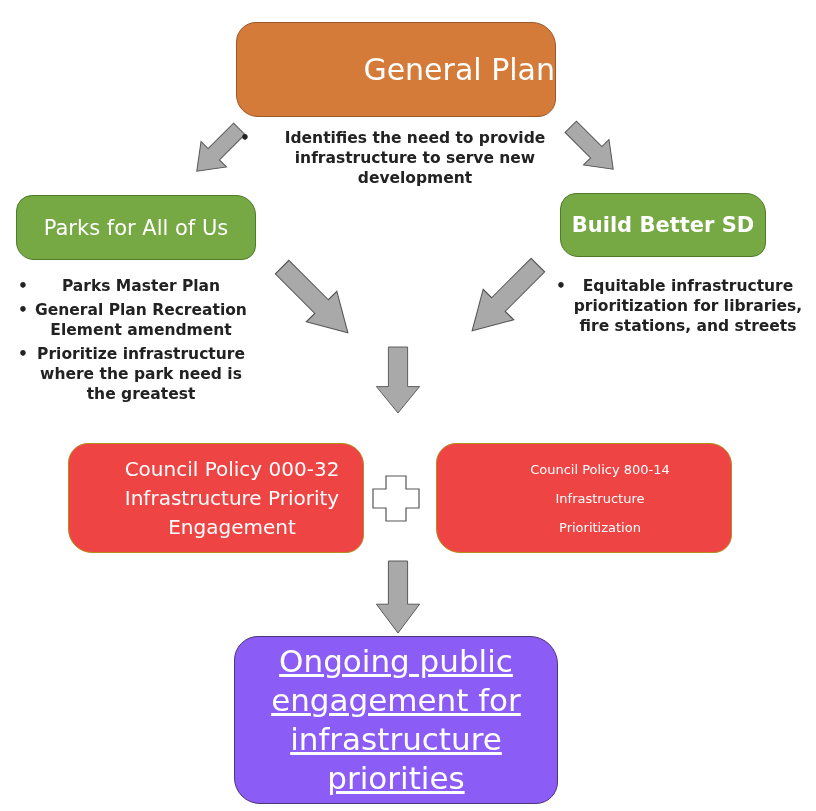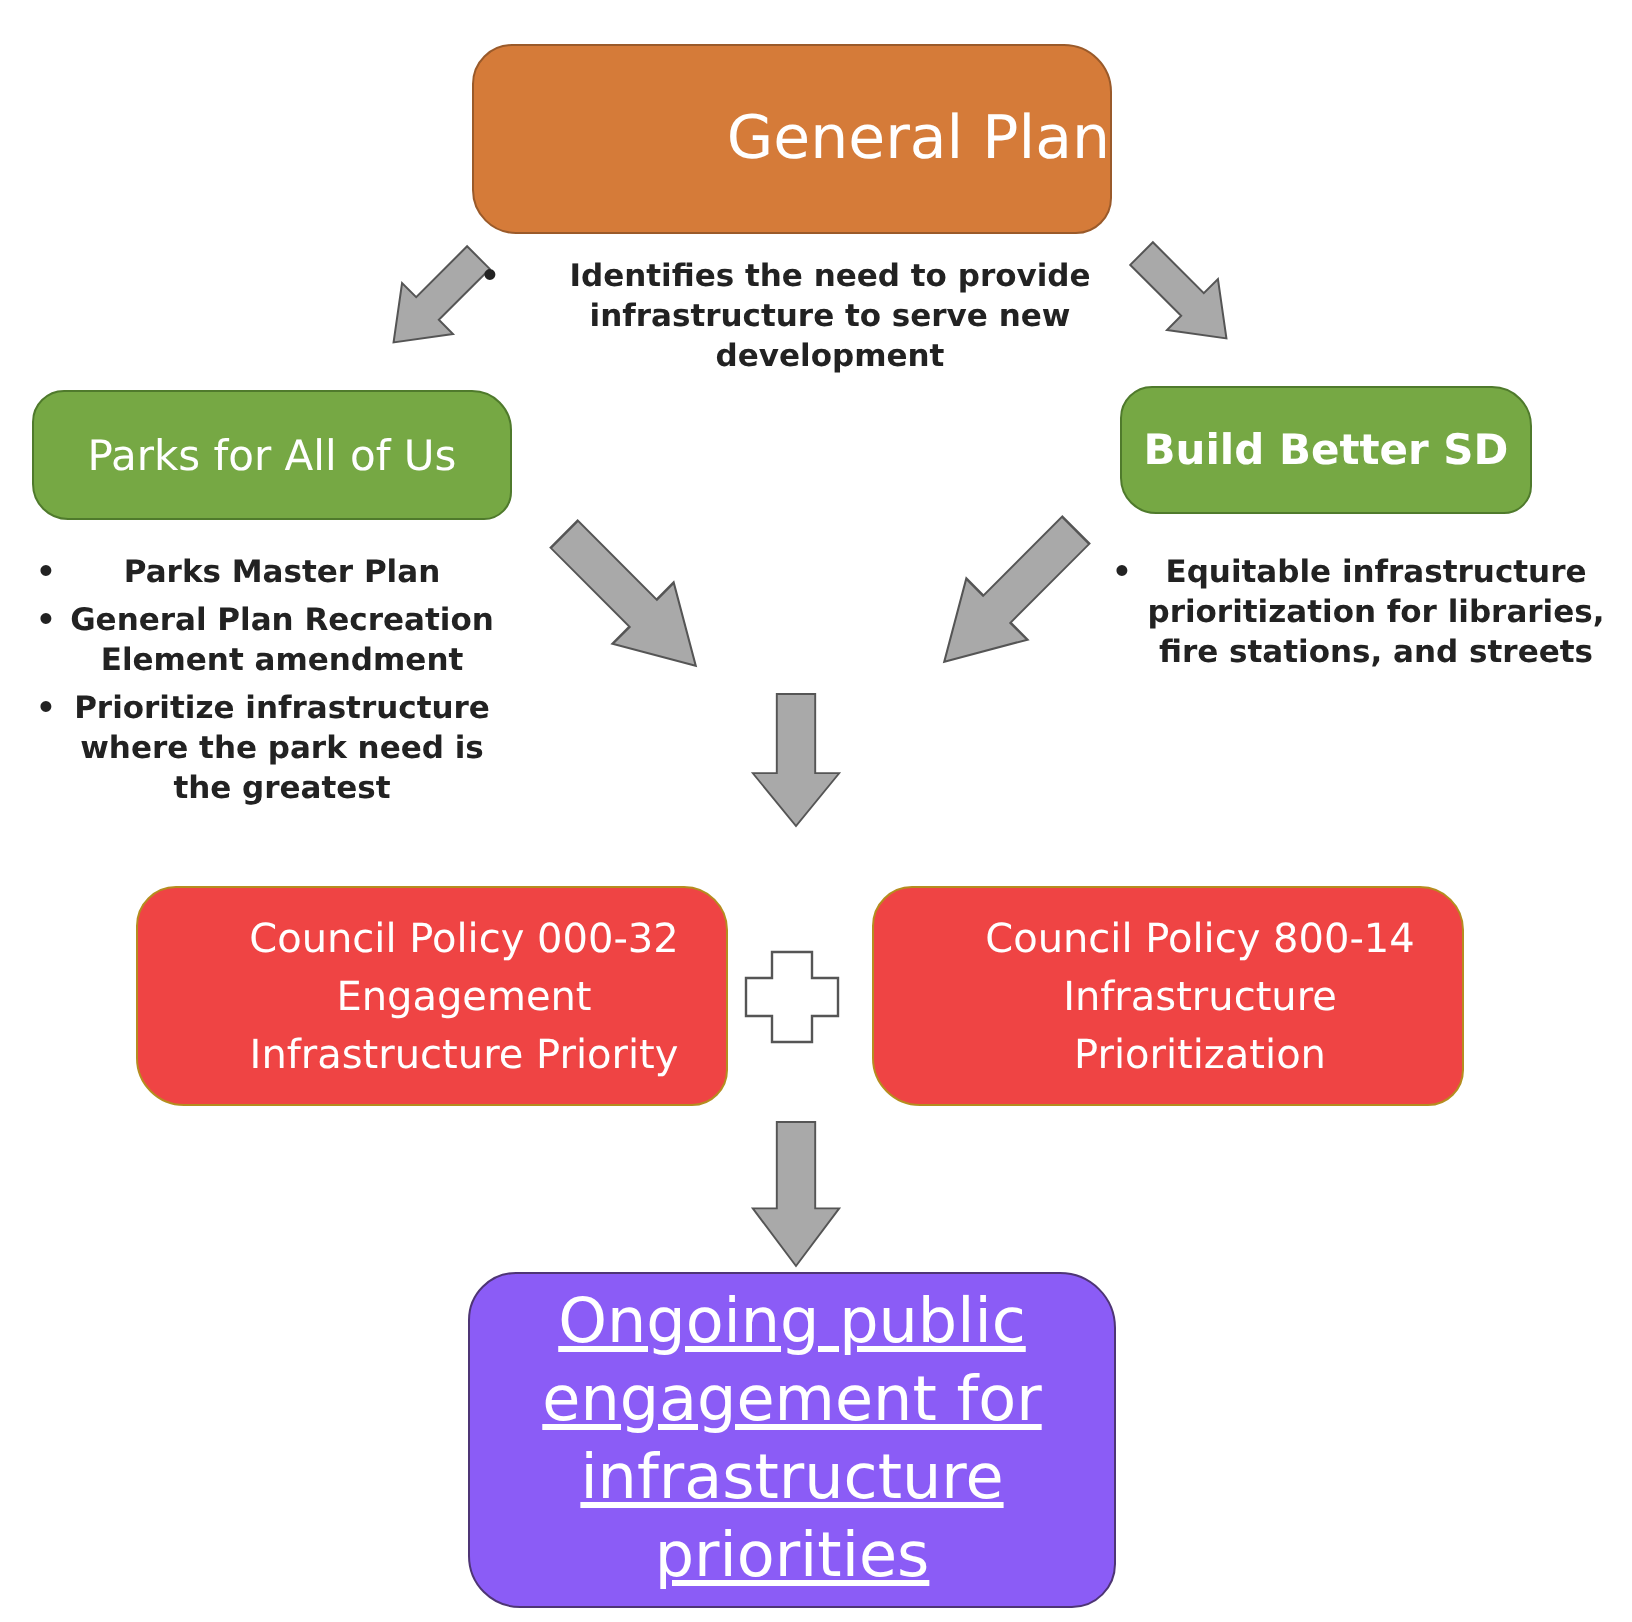--- a/index.html
+++ b/index.html
@@ -69,25 +69,25 @@
 </div>
 <div class="notes" style="left:556px; top:276px; width:250px;">
   <ul>
     <li>Equitable infrastructure prioritization for libraries, fire stations, and streets</li>
   </ul>
 </div>
 
 <div class="box yellow" style="left:68px; top:443px; width:296px; height:110px; font-size:20px; line-height:29px;">
   <div>
     <span>Council Policy 000-32</span>
+    <span>Infrastructure Priority</span>
     <span>Engagement</span>
-    <span>Infrastructure Priority</span>
   </div>
 </div>
-<div class="box yellow" style="left:436px; top:443px; width:296px; height:110px; font-size:20px; line-height:29px;">
+<div class="box yellow" style="left:436px; top:443px; width:296px; height:110px; font-size:13px; line-height:29px;">
   <div>
     <span>Council Policy 800-14</span>
     <span>Infrastructure</span>
     <span>Prioritization</span>
   </div>
 </div>
 
 <div class="box purple" style="left:234px; top:636px; width:324px; height:168px; font-size:31px; line-height:39px;">
   <div>
     <span>Ongoing public</span>

